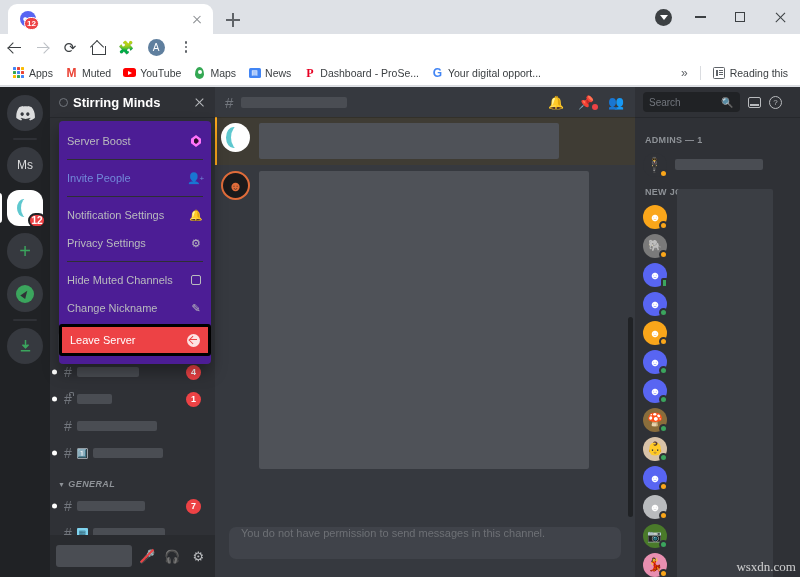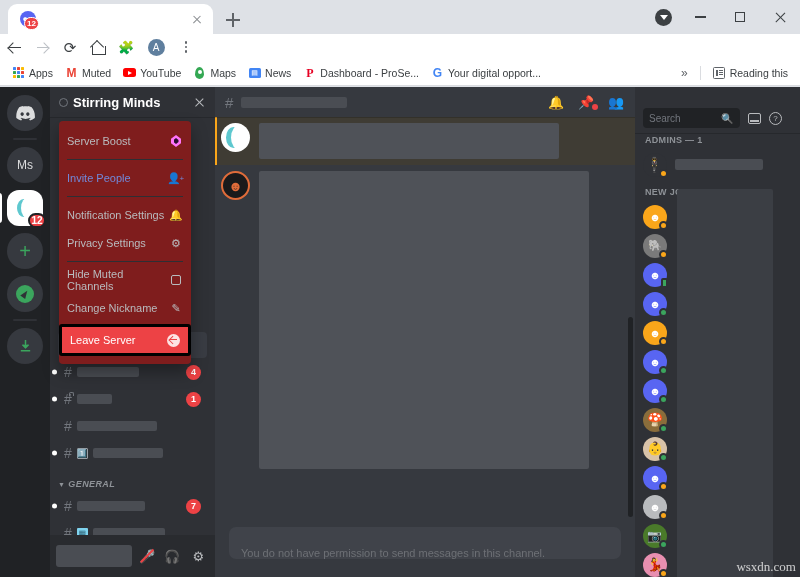--- a/index.html
+++ b/index.html
@@ -211,22 +211,22 @@
   .sh-name { font-size: 13px; font-weight: bold; color: #fff; flex: 1; }
   .sh-close { position: relative; width: 13px; height: 13px; }
   .sh-close::before, .sh-close::after {
     content:''; position:absolute; left:1px; top:6px; width:11px; height:1.4px; background:#b9bbbe;
   }
   .sh-close::before { transform: rotate(45deg); }
   .sh-close::after { transform: rotate(-45deg); }
 
   
   .ctxmenu {
-    position: absolute; left: 9px; top: 34px; width: 132px;
-    background: #7f1d1d; border-radius: 4px; padding: 6px 0;
+    position: absolute; left: 9px; top: 34px; width: 152px;
+    background: #4c1d95; border-radius: 4px; padding: 6px 0;
     box-shadow: 0 8px 16px rgba(0,0,0,.35); z-index: 40;
   }
   .ctx-item {
     height: 28px; display: flex; align-items: center; padding: 0 8px;
     font-size: 11px; color: #b9bbbe;
   }
   .ctx-item .lbl { flex: 1; }
   .ctx-item.invite .lbl { color: #7289da; }
   .ctx-sep { height: 1px; background: #2e2f34; margin: 4px 8px; }
   .ctx-ico { width: 14px; height: 14px; display:flex; align-items:center; justify-content:center;
@@ -332,30 +332,30 @@
   .msg-av.moon { background: #fff; }
   .msg-av.reddit { background: #1a1a1b; border: 2px solid #e06c3a; }
   .msg-body-redact { flex: 1; background: #4f5258; border-radius: 2px; }
   .msgscroll {
     position: absolute; right: 2px; top: 200px; width: 5px; height: 200px;
     background: #202225; border-radius: 3px;
   }
   .msg-input-wrap { position: absolute; left: 0; right: 0; bottom: 0; height: 58px; padding: 8px 14px; }
   .msg-input {
     height: 32px; background: #40434a; border-radius: 7px;
-    display: flex; align-items: flex-end; padding: 0 12px;
+    display: flex; align-items: flex-start; padding: 0 12px;
     font-size: 11px; color: #6d7075;
   }
 
   
   .members {
     position: absolute; right: 0; top: 0; width: 165px; height: 490px; background: #2f3136;
   }
   .mem-header { height: 30px; display: flex; align-items: center; padding: 0 8px; gap: 8px;
-                box-shadow: 0 1px 0 rgba(4,4,5,.2); position: relative; z-index: 3; margin-top: 16px; }
+                box-shadow: 0 1px 0 rgba(4,4,5,.2); position: relative; z-index: 3; }
   .searchbox {
     width: 97px; height: 20px; background: #202225; border-radius: 4px;
     display: flex; align-items: center; padding: 0 6px; font-size: 10px; color: #72767d;
   }
   .search-mag { margin-left: auto; font-size: 10px; }
   .inbox-ico { width: 13px; height: 11px; border: 1.4px solid #b9bbbe; border-radius: 2px; position: relative; }
   .inbox-ico::after {
     content:''; position:absolute; left:1px; bottom:1px; width:9px; height:1.4px; background:#b9bbbe;
   }
   .help-ico {

